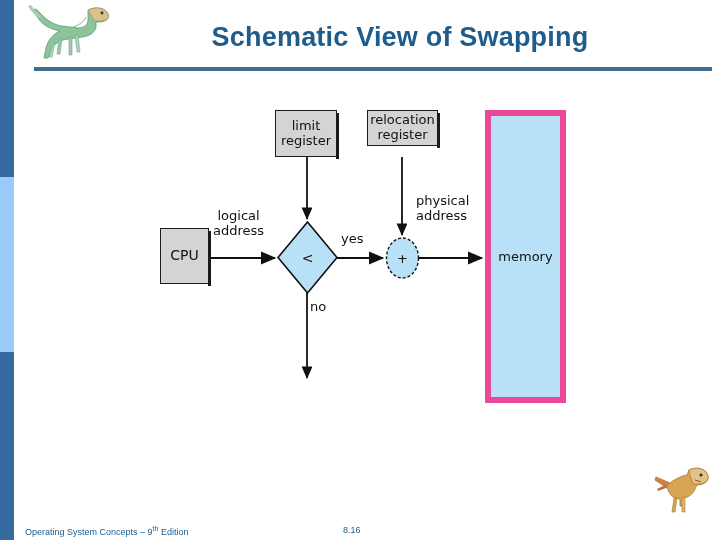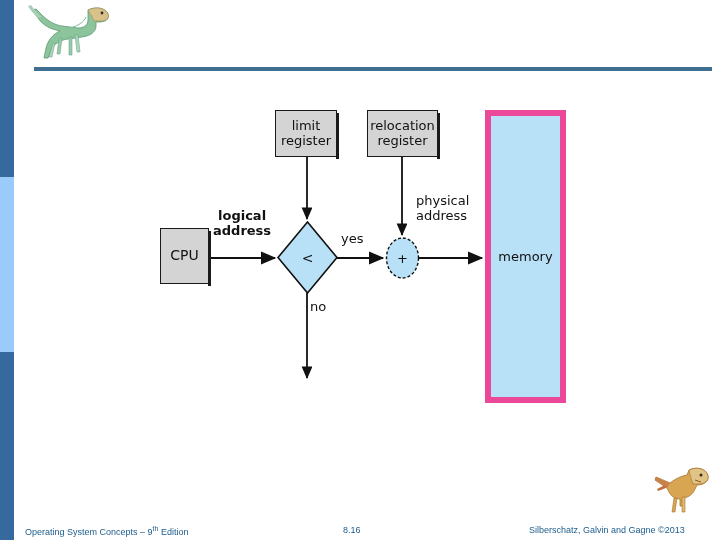--- a/index.html
+++ b/index.html
@@ -92,21 +92,21 @@
   .box-shadow-r::after {
     content: "";
     position: absolute;
     right: -3px;
     top: 2px;
     bottom: -3px;
     width: 3px;
     background: #1a1a1a;
   }
   .box-limit      { left: 275px; top: 110px; width: 62px;  height: 47px; }
-  .box-relocation { left: 367px; top: 110px; width: 71px;  height: 47px; }
+  .box-relocation { left: 367px; top: 110px; width: 71px;  height: 36px; }
   .box-cpu        { left: 160px; top: 228px; width: 49px;  height: 56px; font-size: 14px; }
 
   .box-memory {
     position: absolute;
     left: 485px;
     top: 110px;
     width: 81px;
     height: 293px;
     box-sizing: border-box;
     border: 6px solid #ec4899;
@@ -159,21 +159,21 @@
 
   
   .fig-text {
     position: absolute;
     color: #111111;
     font-size: 13px;
     line-height: 1.12;
     font-family: "DejaVu Sans", sans-serif;
     white-space: nowrap;
   }
-  .t-logical   { left: 213px; top: 209px; text-align: center; font-weight: bold; }
+  .t-logical   { left: 213px; top: 209px; text-align: center; }
   .t-physical  { left: 416px; top: 194px; }
   .t-yes       { left: 341px; top: 232px; }
   .t-no        { left: 310px; top: 300px; }
   .t-trap      { left: 243px; top: 385px; }
 
   
   .footer-text {
     position: absolute;
     bottom: 0;
     color: #1D5C8C;
@@ -205,20 +205,21 @@
       <path d="M12 16 C8 12 4 8 2 4 L5 3 C8 8 12 12 16 15 Z" fill="#A8CFB6"></path>
       <path d="M36 36 L34 52 L31 52 L33 36 Z" fill="#9BC9AE" stroke="#6FA586" stroke-width="0.6"></path>
       <path d="M46 35 L46 53 L43 53 L43 35 Z" fill="#9BC9AE" stroke="#6FA586" stroke-width="0.6"></path>
       <path d="M52 33 L54 50 L51 50 L49 33 Z" fill="#AFD7C0" stroke="#6FA586" stroke-width="0.6"></path>
       <path d="M29 41 L26 55 L23 55 L27 41 Z" fill="#AFD7C0" stroke="#6FA586" stroke-width="0.6"></path>
       <circle cx="76" cy="11" r="1.4" fill="#2c2c2c"></circle>
       <path d="M44 26 C52 24 58 20 60 15" fill="none" stroke="#7FB894" stroke-width="1"></path>
     </g>
   </svg>
 
+  <div class="slide-title">Schematic View of Swapping</div>
   <div class="title-rule"></div>
 
   <svg class="figure" viewBox="0 0 720 540">
     <defs>
       <marker id="arrow" markerWidth="8" markerHeight="8" refX="6.4" refY="3" orient="auto">
         <path d="M0,0 L7,3 L0,6 z" fill="#111111"></path>
       </marker>
     </defs>
 
     <line x1="307" y1="157" x2="307" y2="219" stroke="#111111" stroke-width="1.8" marker-end="url(#arrow)"></line>
@@ -288,15 +289,14 @@
       <path d="M32 39 L32 54 L29 54 L29 39 Z" fill="#E0B86E" stroke="#A8752E" stroke-width="0.6"></path>
       <path d="M12 27 L4 31 L5 33 L13 30 Z" fill="#C06E3E"></path>
       <circle cx="48" cy="17" r="1.5" fill="#3a2a12"></circle>
       <path d="M42 22 L48 24" stroke="#8E5A22" stroke-width="1"></path>
     </g>
   </svg>
 
   <div class="footer-text f-left"><span>Operating System Concepts – 9</span><span class="sup">th</span><span> Edition</span></div>
 
   <div class="footer-text f-center">8.16</div>
-  <div class="footer-text f-right">Silberschatz, Galvin and Gagne ©2013</div>
 
 </div>
 
 </body></html>

